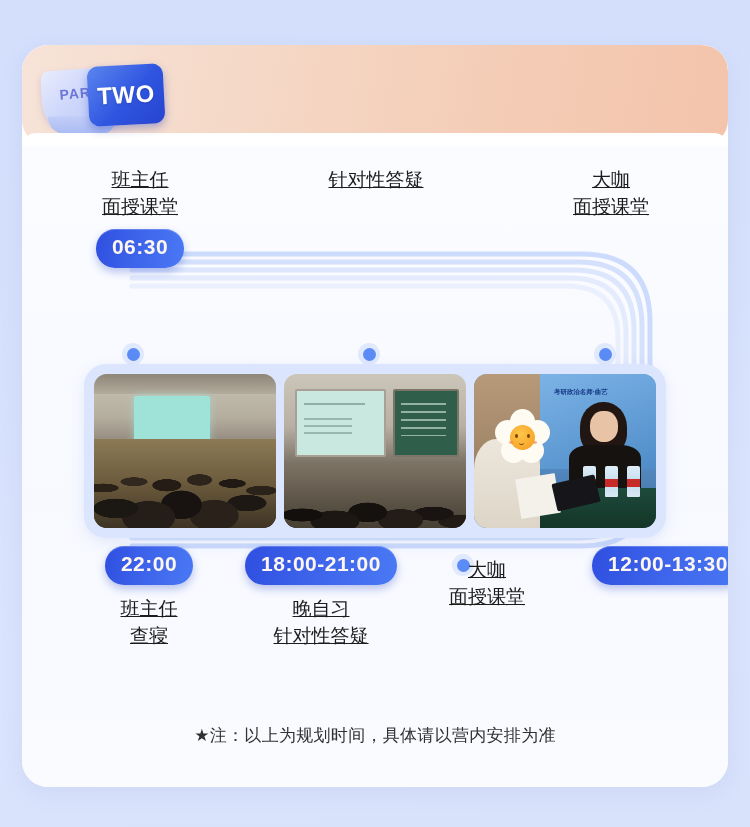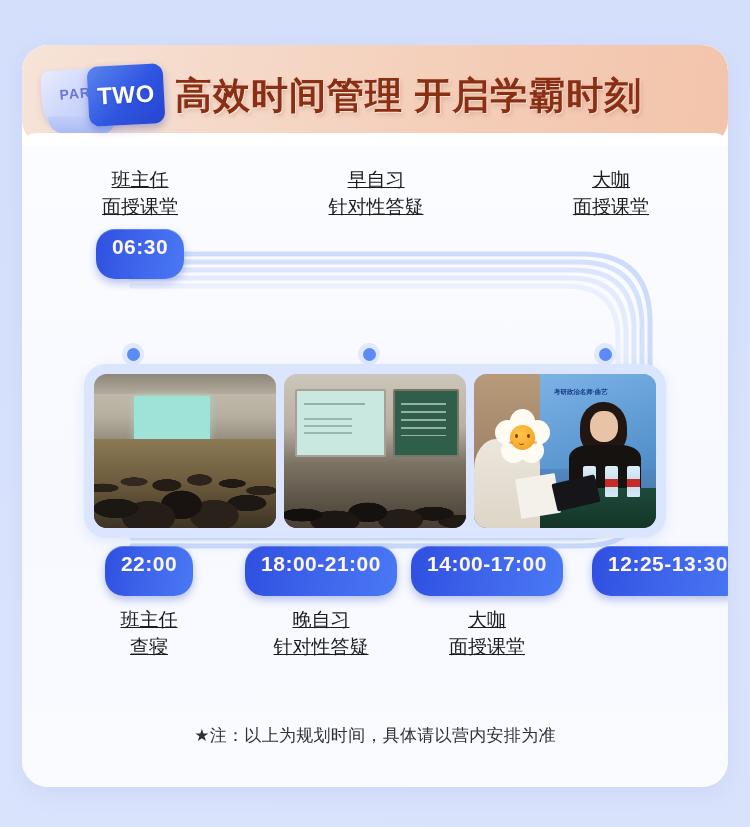--- a/index.html
+++ b/index.html
@@ -145,21 +145,21 @@
     font-size: 19px;
     line-height: 27px;
     color: #1c1c1c;
     font-weight: 500;
     white-space: nowrap;
     text-decoration: underline;
   }
   .tl-badge {
     display: inline-block;
     margin-top: 9px;
-    padding: 6px 16px 20px;
+    padding: 6px 16px 9px;
     border-radius: 19px;
     background: linear-gradient(100deg,#2f4fe0 0%, #3c62ea 42%, #4a79f4 100%);
     color: #fdf6ee;
     font-size: 21px;
     font-weight: bold;
     letter-spacing: .5px;
     box-shadow: 0 4px 8px rgba(50,80,200,.33), inset 0 1px 0 rgba(255,255,255,.22);
     white-space: nowrap;
   }
 
@@ -284,21 +284,20 @@
 
   <div class="banner">
 
     <div class="ribbon">
       <div class="ribbon-tail"></div>
       <div class="ribbon-part">PART</div>
       <div class="ribbon-plate"></div>
       <div class="ribbon-two">TWO</div>
     </div>
 
-    <div class="banner-title">高效时间管理 开启学霸时刻</div>
   </div>
 
   <div class="content">
 
     <svg class="track" viewBox="0 0 706 641" preserveAspectRatio="none">
       <g fill="none" stroke="#c4d5fb" stroke-linecap="round">
         <path d="M110 108 H560 Q628 108 628 176 V332 Q628 400 560 400 H110" stroke-width="5" opacity=".85"></path>
         <path d="M110 116 H556 Q620 116 620 180 V328 Q620 392 556 392 H110" stroke-width="5" opacity=".7"></path>
         <path d="M110 124 H552 Q612 124 612 184 V324 Q612 384 552 384 H110" stroke-width="5" opacity=".55"></path>
         <path d="M110 132 H548 Q604 132 604 188 V320 Q604 376 548 376 H110" stroke-width="5" opacity=".4"></path>
@@ -306,21 +305,20 @@
       </g>
     </svg>
 
     <div class="row-top">
       <div class="tl-item" style="width:236px;">
         <div class="tl-label">班主任</div>
         <div class="tl-label">面授课堂</div>
         <div class="tl-badge">06:30</div>
       </div>
       <div class="tl-item" style="width:236px;">
-        <div class="tl-label">早自习</div>
         <div class="tl-label">针对性答疑</div>
       </div>
       <div class="tl-item" style="width:234px;">
         <div class="tl-label">大咖</div>
         <div class="tl-label">面授课堂</div>
       </div>
     </div>
 
     <div class="dot" style="left:100px; top:197px;"></div>
     <div class="dot" style="left:336px; top:197px;"></div>
@@ -381,26 +379,25 @@
         <div class="tl-badge" style="margin-top:0;">22:00</div>
         <div class="tl-label" style="margin-top:10px;">班主任</div>
         <div class="tl-label">查寝</div>
       </div>
       <div class="tl-item" style="width:166px;">
         <div class="tl-badge" style="margin-top:0;">18:00-21:00</div>
         <div class="tl-label" style="margin-top:10px;">晚自习</div>
         <div class="tl-label">针对性答疑</div>
       </div>
       <div class="tl-item" style="width:166px;">
-        <div class="tl-badge" style="margin-top:0;">14:00-17:00</div>
         <div class="tl-label" style="margin-top:10px;">大咖</div>
         <div class="tl-label">面授课堂</div>
       </div>
       <div class="tl-item" style="width:196px;">
-        <div class="tl-badge" style="margin-top:0;">12:25-13:30</div>
+        <div class="tl-badge" style="margin-top:0;">12:00-13:30</div>
         <div class="tl-label"></div>
       </div>
     </div>
 
     <div class="footnote">★注：以上为规划时间，具体请以营内安排为准</div>
 
   </div>
 </div>
 
 </body></html>

